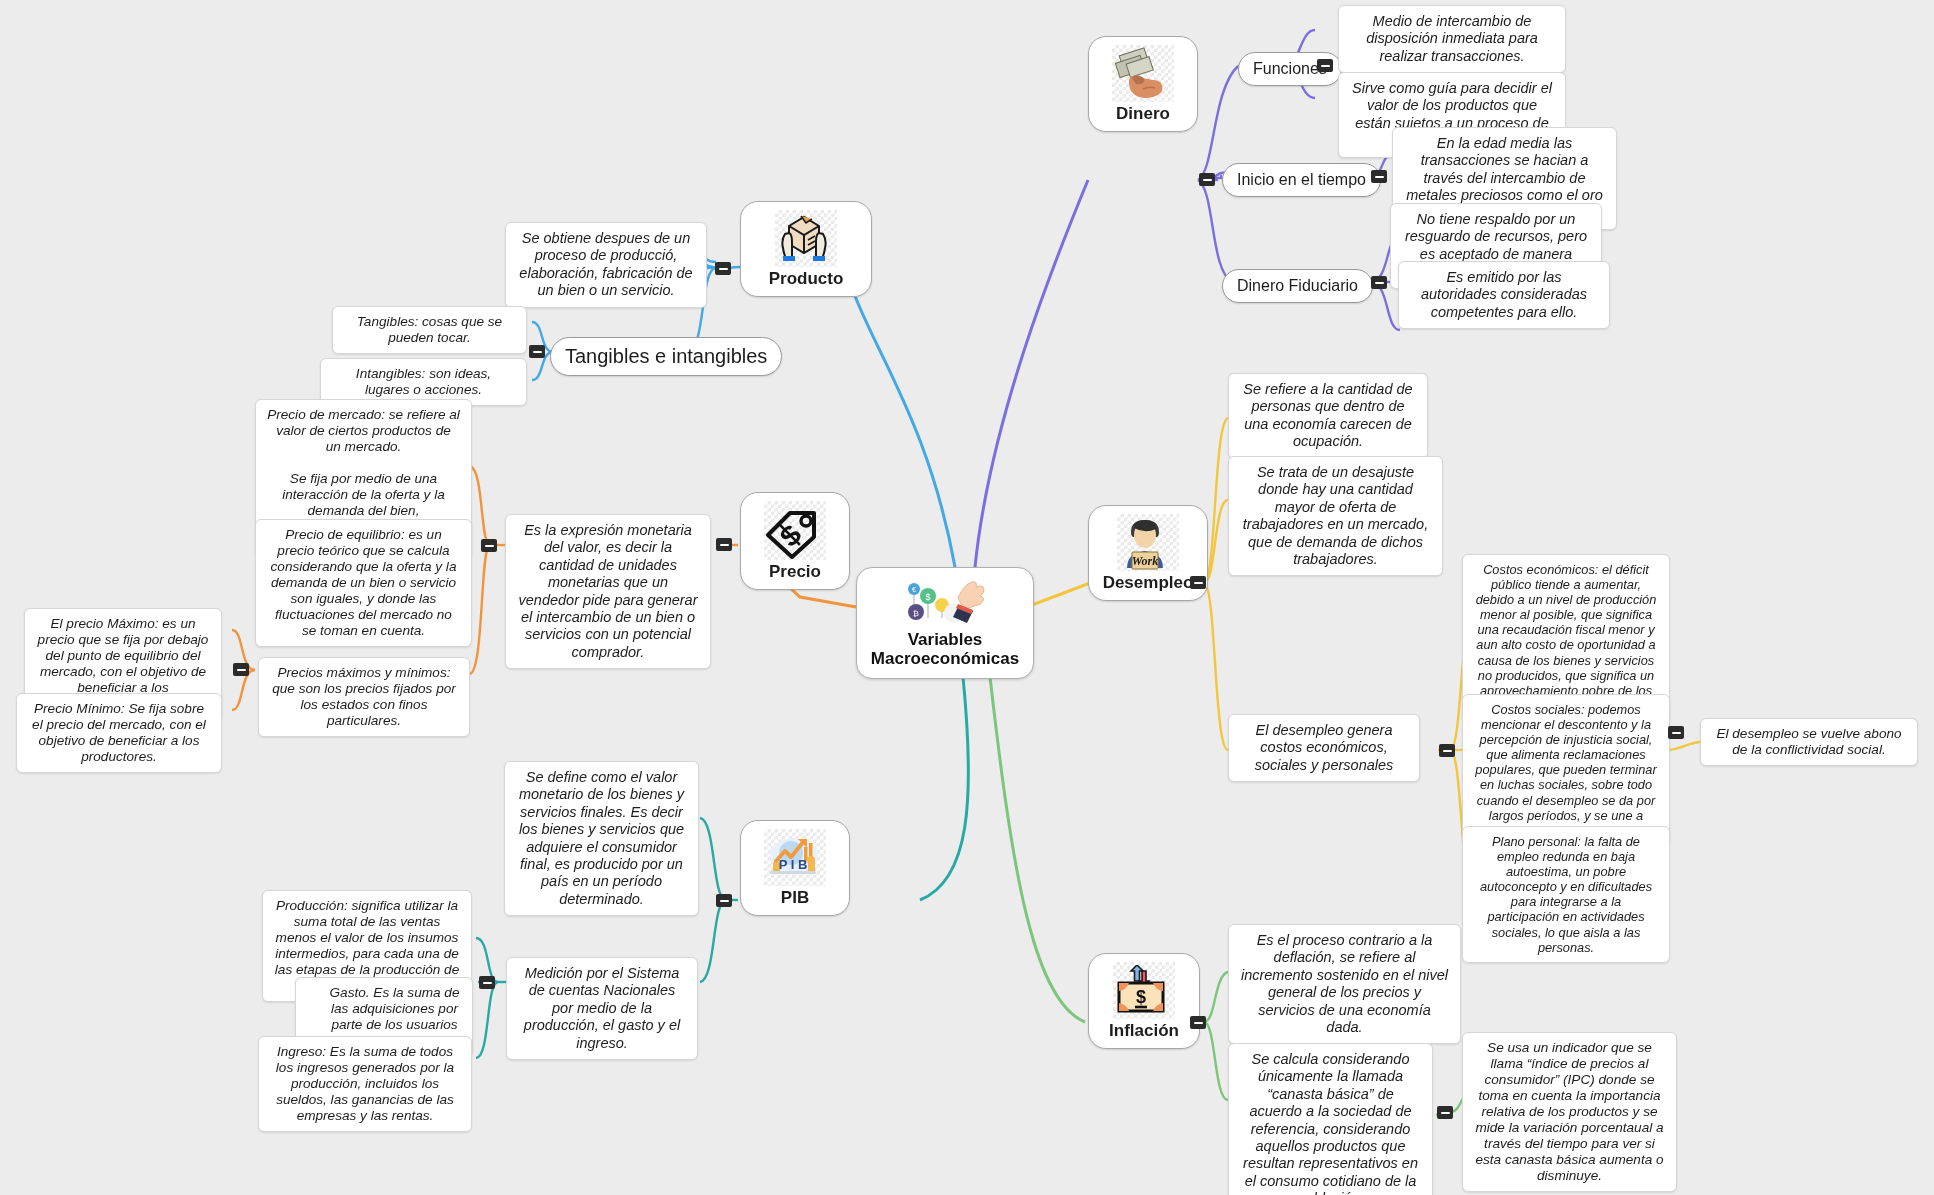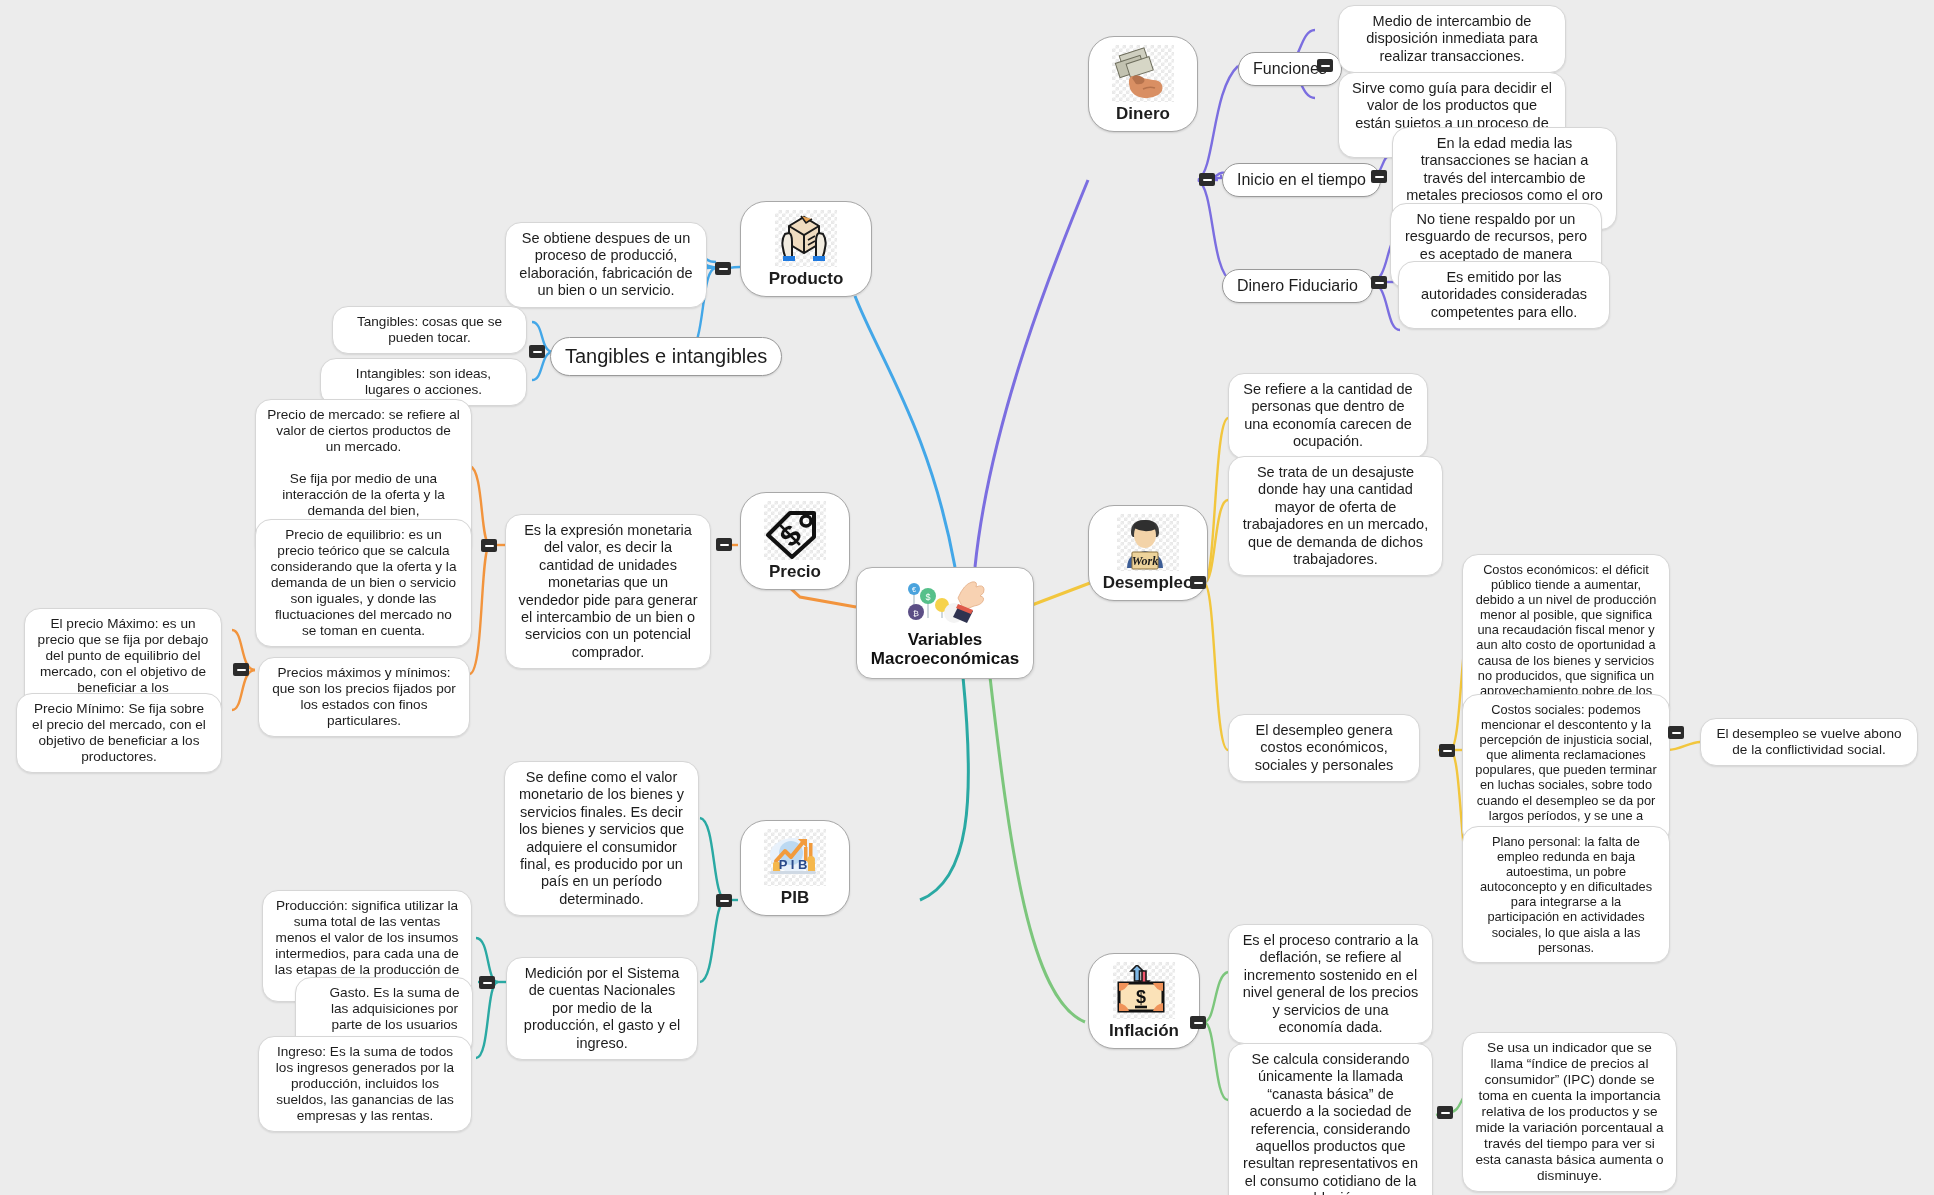--- a/index.html
+++ b/index.html
@@ -19,36 +19,37 @@
     box-sizing:border-box;
     background:#fff;
     border:1px solid #b9b9b9;
     border-radius:14px;
     box-shadow:0 1px 2px rgba(0,0,0,.13);
     display:flex;align-items:center;justify-content:center;
     text-align:center;
     color:#1d1d1d;
   }
   .leaf{
-    border-radius:16px;
+    border-radius:6px;
     padding:7px 11px;
     font-size:14.5px;
     line-height:1.2;
     border:1px solid #d6d6d6;
     box-shadow:0 1px 2px rgba(0,0,0,.10);
+    font-style:italic;
   }
   .leaf.small{font-size:13.6px;line-height:1.18;}
   .mid{
     border-radius:20px;
     padding:7px 14px;
     font-size:16px;
     border:1px solid #9a9a9a;
   }
   .branch{
-    border-radius:26px;
+    border-radius:18px;
     border:1px solid #a8a8a8;
     flex-direction:column;
     gap:2px;
     padding:8px 10px 7px;
     font-weight:bold;
     font-size:17px;
   }
   .branch .glyph{
     width:62px;height:62px;
     display:flex;align-items:center;justify-content:flex-start;
@@ -396,21 +397,21 @@
         <path d="M6 46 l10 0 q-3 -7 -10 -8 z" fill="#f0935a"></path>
         <path d="M50 46 l-10 0 q3 -7 10 -8 z" fill="#f0935a"></path>
         <text x="28" y="38" font-size="18" font-weight="bold" fill="#111" text-anchor="middle" font-family="Liberation Sans, sans-serif">$</text>
         <line x1="22" y1="42" x2="34" y2="42" stroke="#111" stroke-width="2.6"></line>
       </svg>
     </span>
     <span class="blabel">Inflación</span>
   </div>
   <div class="toggle" style="left:1190px;top:1016px;"></div>
 
-  <div class="node leaf" style="left:1228px;top:924px;width:205px;">
+  <div class="node leaf" style="left:1228px;top:924px;width:233px;">
     <span>Es el proceso contrario a la deflación, se refiere al incremento sostenido en el nivel general de los precios y servicios de una economía dada.</span>
   </div>
   <div class="node leaf" style="left:1228px;top:1043px;width:205px;">
     <span>Se calcula considerando únicamente la llamada “canasta básica” de acuerdo a la sociedad de referencia, considerando aquellos productos que resultan representativos en el consumo cotidiano de la población.</span>
   </div>
   <div class="toggle" style="left:1437px;top:1106px;"></div>
   <div class="node leaf small" style="left:1462px;top:1032px;width:215px;">
     <span>Se usa un indicador que se llama “índice de precios al consumidor” (IPC) donde se toma en cuenta la importancia relativa de los productos y se mide la variación porcentaual a través del tiempo para ver si esta canasta básica aumenta o disminuye.</span>
   </div>
 

